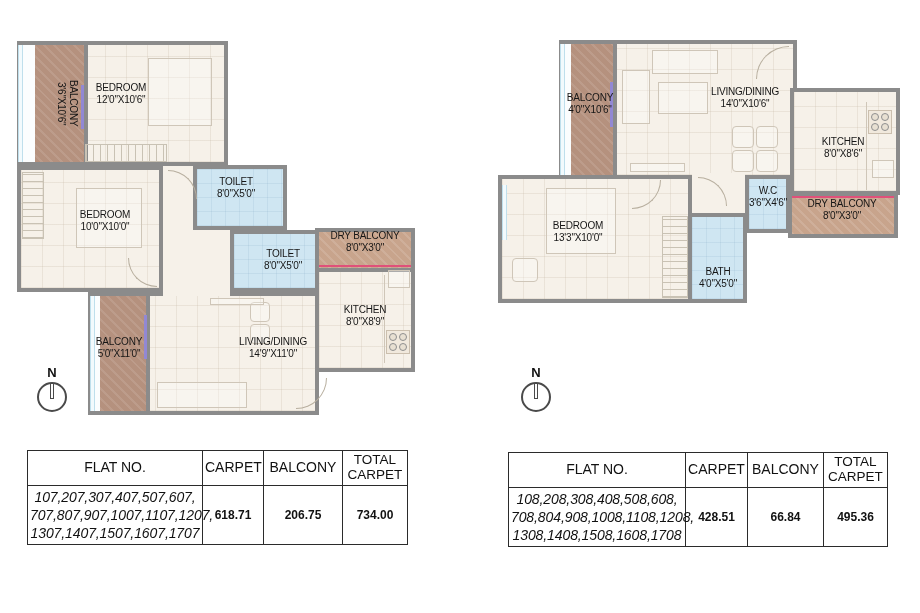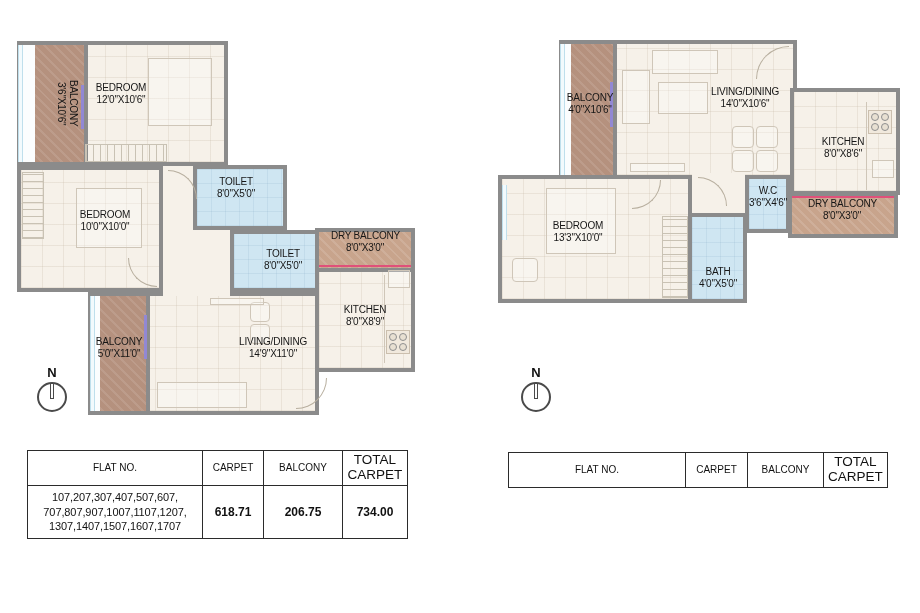--- a/index.html
+++ b/index.html
@@ -21,21 +21,21 @@
         background-image:repeating-linear-gradient(45deg, rgba(255,255,255,.10) 0 2px, transparent 2px 7px);}
   .room.brown.band14{background-image:linear-gradient(90deg, #fbfdfe 0 14px, transparent 14px),
         repeating-linear-gradient(45deg, rgba(255,255,255,.10) 0 2px, transparent 2px 7px);}
   .room.brown.band8{background-image:linear-gradient(90deg, #fbfdfe 0 8px, transparent 8px),
         repeating-linear-gradient(45deg, rgba(255,255,255,.10) 0 2px, transparent 2px 7px);}
   .room.brownlight{background:var(--dry-balcony);
         background-image:repeating-linear-gradient(45deg, rgba(255,255,255,.12) 0 2px, transparent 2px 7px);}
   .rlabel{position:absolute;text-align:center;font-size:10px;line-height:1.2;color:#161616;
           letter-spacing:-0.2px;z-index:6;}
   .rlabel .nm, .rlabel .dm{display:block;white-space:nowrap;}
-  .rlabel.wrap .nm{white-space:normal;text-align:right;}
+  .rlabel.wrap .nm{white-space:normal;}
   .vlabel{position:absolute;writing-mode:vertical-rl;text-align:center;font-size:10px;line-height:1.25;
           color:#161616;letter-spacing:-0.2px;z-index:6;}
   .vlabel span{display:block;white-space:nowrap;}
   .furn{position:absolute;border:1px solid #cfc6b8;background:rgba(255,255,255,.28);z-index:3;}
   .furn.rnd{border-radius:4px;}
   .line{position:absolute;background:#cfc6b8;z-index:3;}
   .hatch{position:absolute;z-index:3;border:1px solid #c9c2b4;
          background:repeating-linear-gradient(90deg,#c9c2b4 0 1px, transparent 1px 7px);}
   .hatch.h{background:repeating-linear-gradient(0deg,#c9c2b4 0 1px, transparent 1px 7px);}
   .window{position:absolute;z-index:4;background:repeating-linear-gradient(90deg,#bfdfec 0 1px,#f2fafd 1px 4px);}
@@ -50,22 +50,22 @@
   .compass{position:absolute;z-index:6;}
   .compass .n{font-size:13px;font-weight:bold;color:#111;text-align:center;width:30px;}
   .compass .circ{position:relative;width:30px;height:30px;border:2px solid #4a4a4a;border-radius:50%;
                  box-sizing:border-box;background:#fff;margin-top:2px;}
   .compass .needle{position:absolute;left:50%;transform:translateX(-50%);top:-1px;width:4px;height:16px;
                    background:#fdfdfd;border:1px solid #4a4a4a;box-sizing:border-box;}
   table.area-table{position:absolute;border-collapse:collapse;table-layout:fixed;background:#fff;z-index:7;}
   table.area-table th, table.area-table td{border:1.5px solid var(--table-border);text-align:center;
        vertical-align:middle;padding:2px;color:var(--text);}
   .t-title{font-size:18px;font-weight:bold;letter-spacing:-0.3px;height:29px;color:#0d0d0d;}
-  .t-head{font-size:10px;font-weight:normal;height:28px;line-height:1.1;}
-  .t-flats{font-size:11px;line-height:1.3;height:48px;letter-spacing:-0.1px;}
+  .t-head{font-size:14px;font-weight:normal;height:28px;line-height:1.1;}
+  .t-flats{font-size:14px;line-height:1.3;height:48px;letter-spacing:-0.1px;font-style:italic;}
   .t-val{font-size:12px;font-weight:bold;}
   .muted{color:var(--muted-value);}
 </style>
 </head>
 <body>
 
 <div class="canvas">
 
   <div class="plan" style="left:10px;top:30px;width:410px;height:400px;">
 
@@ -261,16 +261,26 @@
         <col style="width:76px">
         <col style="width:64px">
       </colgroup>
     <tbody>
     <tr>
       <th class="t-head">FLAT NO.</th>
       <th class="t-head">CARPET</th>
       <th class="t-head">BALCONY</th>
       <th class="t-head" style="font-size:13.5px;">TOTAL CARPET</th>
     </tr>
+    <tr>
+      <td class="t-flats">
+        <span style="display:block">108,208,308,408,508,608,</span>
+        <span style="display:block">708,804,908,1008,1108,1208,</span>
+        <span style="display:block">1308,1408,1508,1608,1708</span>
+      </td>
+      <td class="t-val">428.51</td>
+      <td class="t-val">66.84</td>
+      <td class="t-val">495.36</td>
+    </tr>
   </tbody>
     </table>
 
 </div>
 
 </body></html>

